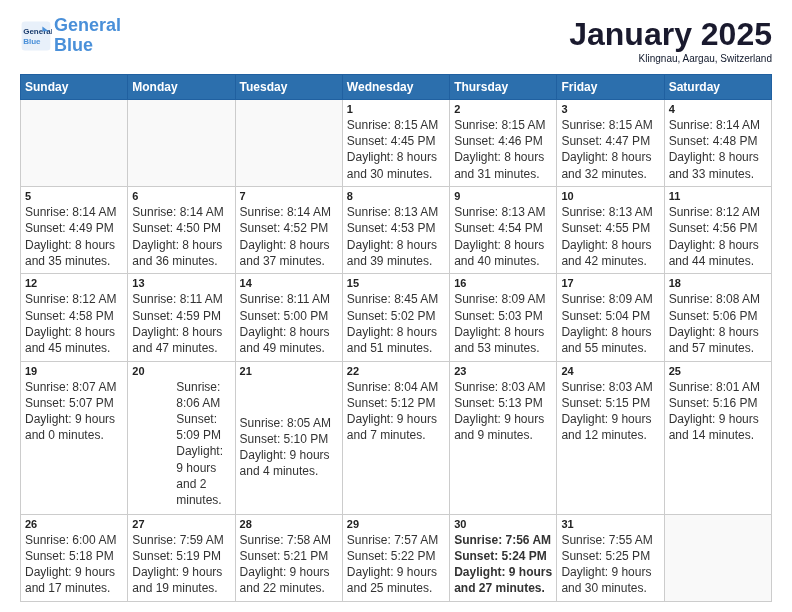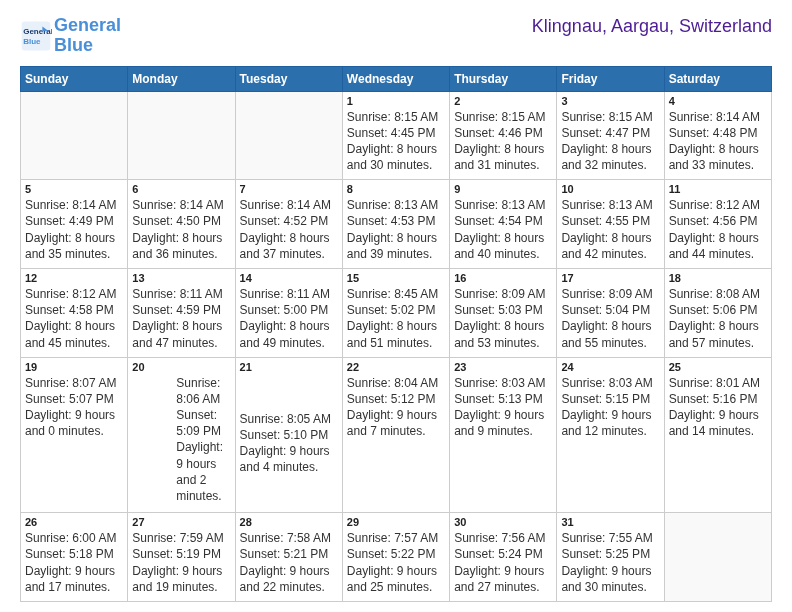--- a/index.html
+++ b/index.html
@@ -44,22 +44,22 @@
     }
     .title-block {
       text-align: right;
     }
     .month-title {
       font-size: 32px;
       font-weight: bold;
       color: #1a1a2e;
     }
     .location {
-      font-size: 18px;
-      color: #4c1d95;
+      font-size: 10px;
+      color: #0f172a;
     }
     .calendar {
       flex: 1;
       border: 1px solid #ccc;
       border-collapse: collapse;
       width: 100%;
       table-layout: fixed;
       padding-left: 36px;
     }
     .calendar th {
@@ -106,20 +106,21 @@
         <polygon points="28,8 36,14 28,14" fill="#4a90d9"></polygon>
       </svg>
       <div>
         <div class="logo-text">
           <span>General</span><br>
           <span style="color:#4a90d9">Blue</span>
         </div>
       </div>
     </div>
     <div class="title-block">
+      <div class="month-title">January 2025</div>
       <div class="location">Klingnau, Aargau, Switzerland</div>
     </div>
   </div>
 
   <table class="calendar">
     <thead>
       <tr id="weekday-row">
           <th>Sunday</th>
           <th>Monday</th>
           <th>Tuesday</th>
@@ -340,21 +341,21 @@
           </td>
           <td>
             <div class="day-num">29</div>
             <div class="day-info" style="white-space: pre-line;">Sunrise: 7:57 AM
 Sunset: 5:22 PM
 Daylight: 9 hours
 and 25 minutes.</div>
           </td>
           <td>
             <div class="day-num">30</div>
-            <div class="day-info" style="white-space: pre-line;">Sunrise: 7:56 AM
+            <div class="day-info" style="white-space: pre-line; font-weight: bold;">Sunrise: 7:56 AM
 Sunset: 5:24 PM
 Daylight: 9 hours
 and 27 minutes.</div>
           </td>
           <td>
             <div class="day-num">31</div>
             <div class="day-info" style="white-space: pre-line;">Sunrise: 7:55 AM
 Sunset: 5:25 PM
 Daylight: 9 hours
 and 30 minutes.</div>

